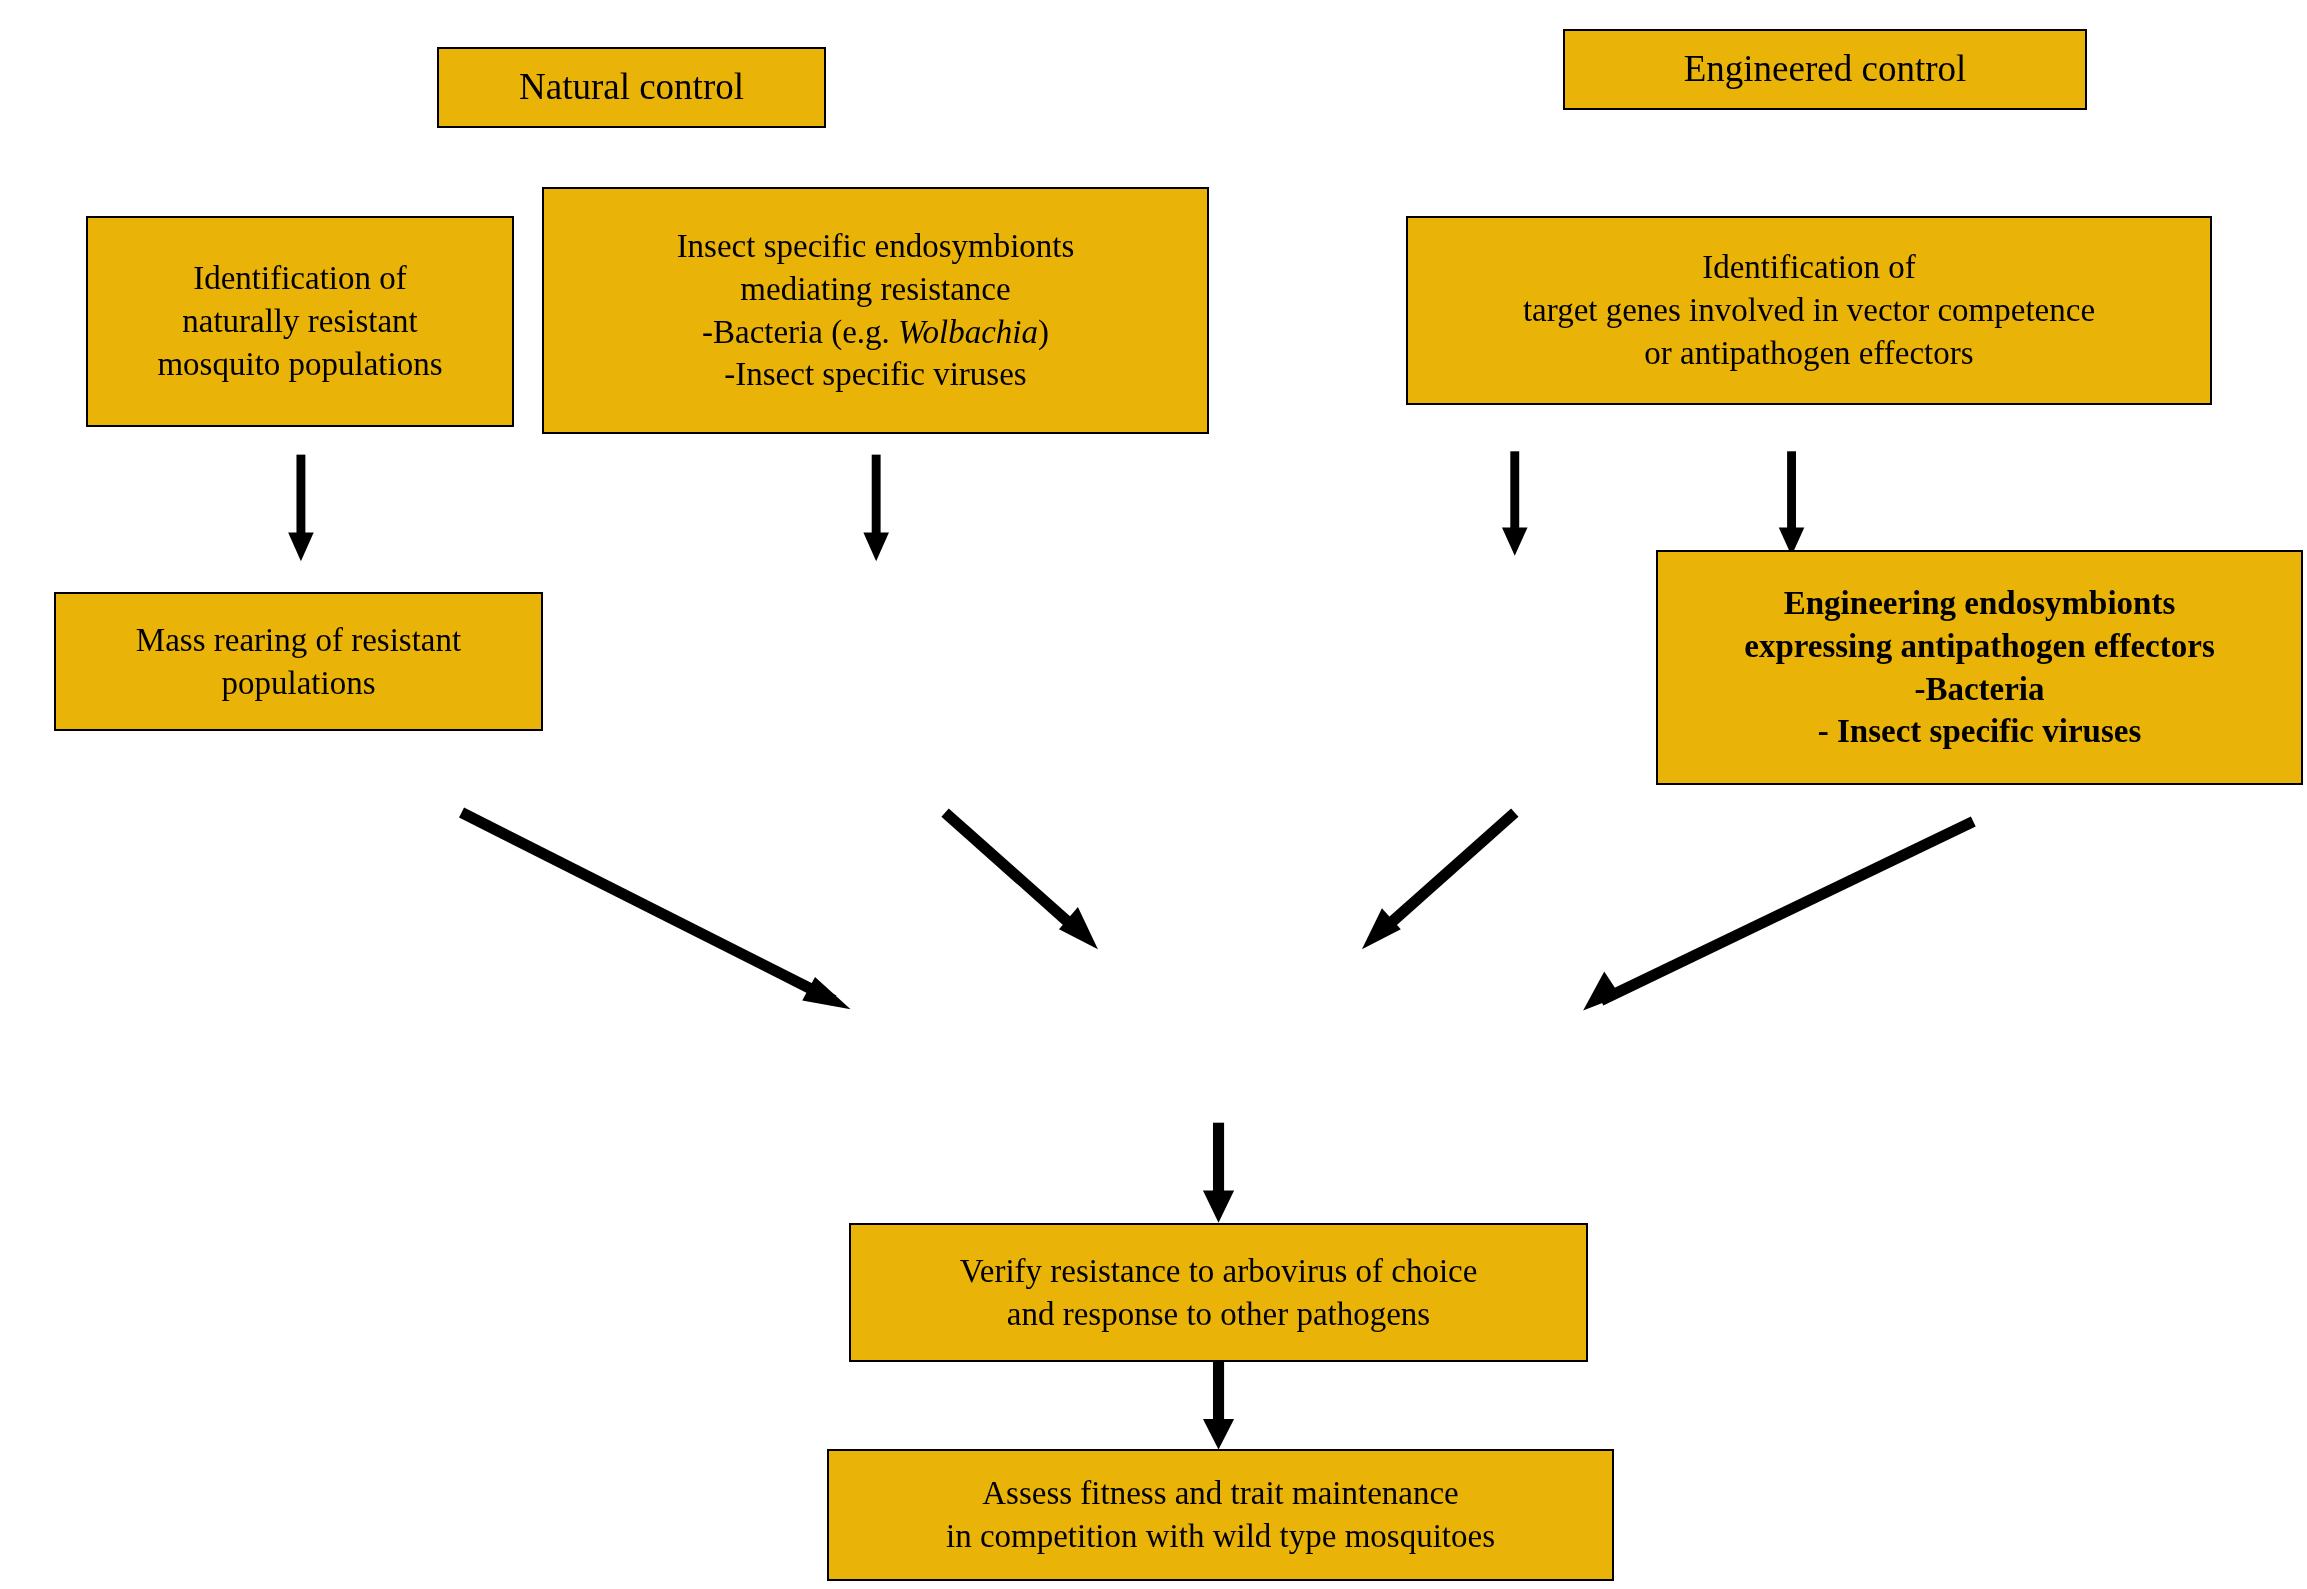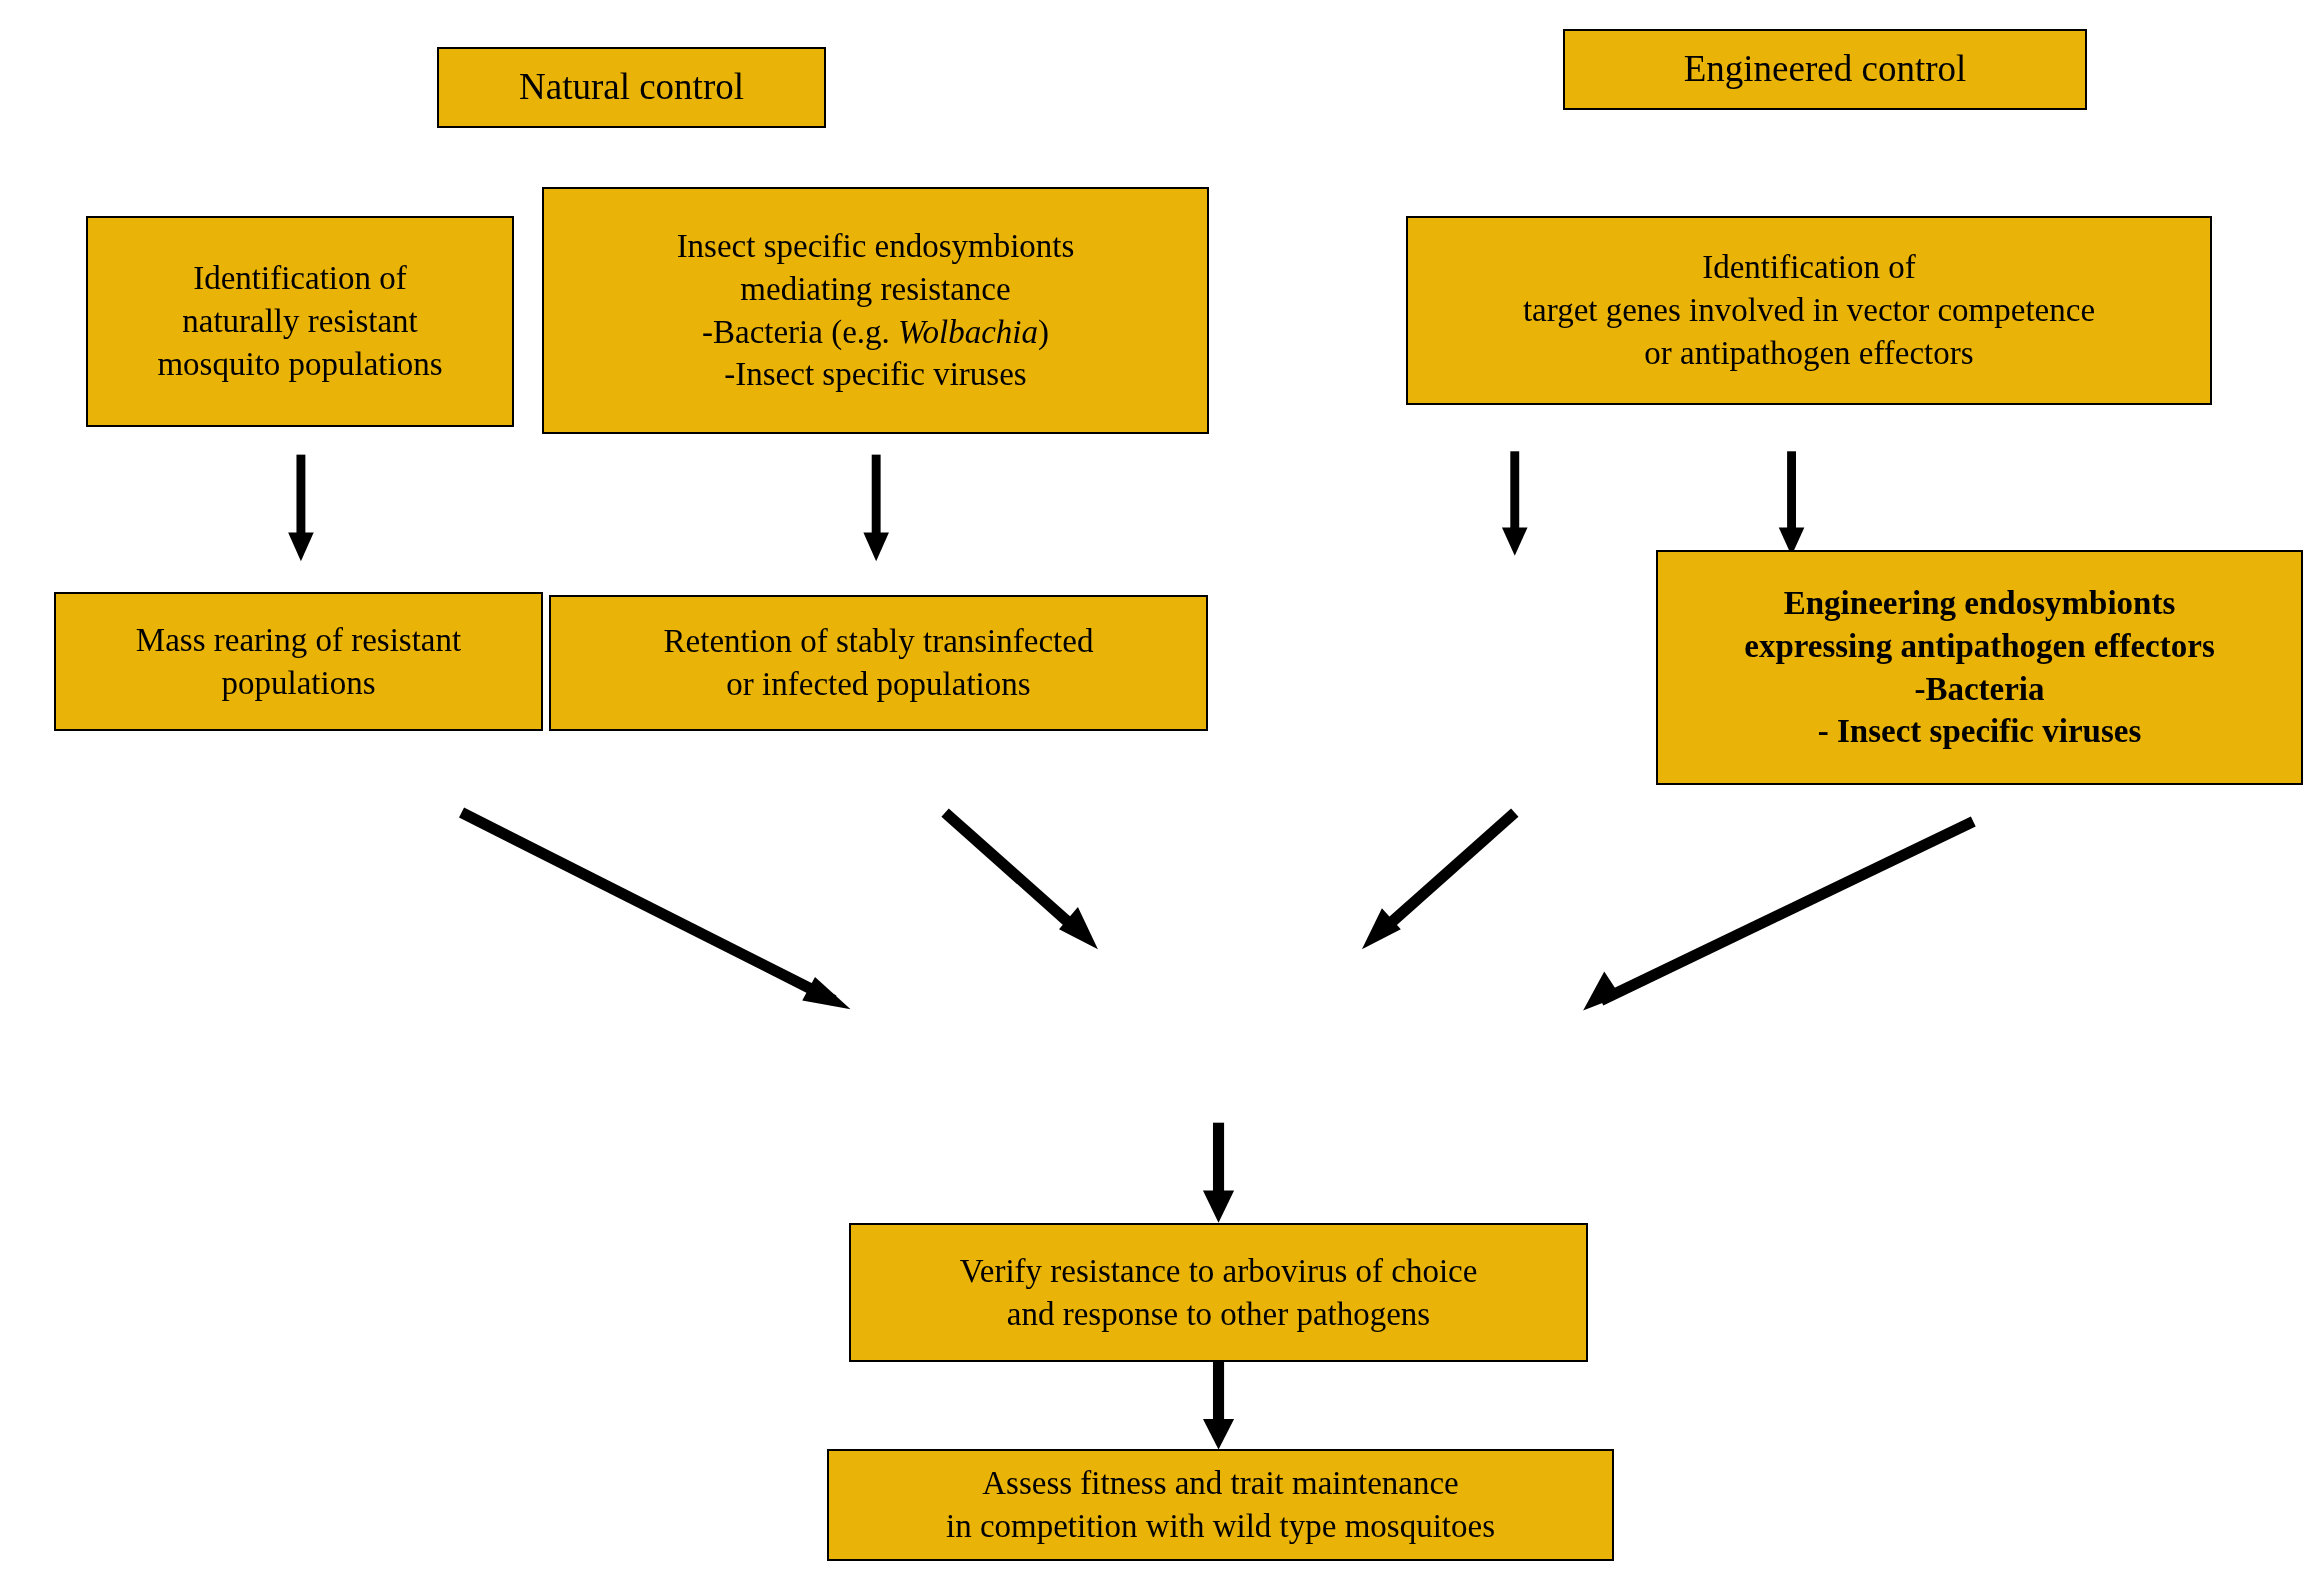--- a/index.html
+++ b/index.html
@@ -135,38 +135,34 @@
     <span class="txt">Identification of
 target genes involved in vector competence
 or antipathogen effectors</span>
   </div>
 
   <div class="node" style="left:54px; top:592px; width:489px; height:139px; white-space:pre-line;">
     <span class="txt">Mass rearing of resistant
 populations</span>
   </div>
 
-  <div class="node" style="left:549px; top:595px; width:659px; height:136px; white-space:pre-line;">
-    <span class="txt">Retention of stably transinfected
-or infected populations</span>
-  </div>
 
 
   <div class="node" style="left:1656px; top:550px; width:647px; height:235px; white-space:pre-line;font-weight:bold;">
     <span class="txt">Engineering endosymbionts
 expressing antipathogen effectors
 -Bacteria
 - Insect specific viruses</span>
   </div>
 
 
   <div class="node" style="left:849px; top:1223px; width:739px; height:139px; white-space:pre-line;">
     <span class="txt">Verify resistance to arbovirus of choice
 and response to other pathogens</span>
   </div>
 
-  <div class="node" style="left:827px; top:1449px; width:787px; height:112px; white-space:pre-line;">
+  <div class="node" style="left:827px; top:1449px; width:787px; height:132px; white-space:pre-line;">
     <span class="txt">Assess fitness and trait maintenance
 in competition with wild type mosquitoes</span>
   </div>
 
 </div>
 
 
 </body></html>

